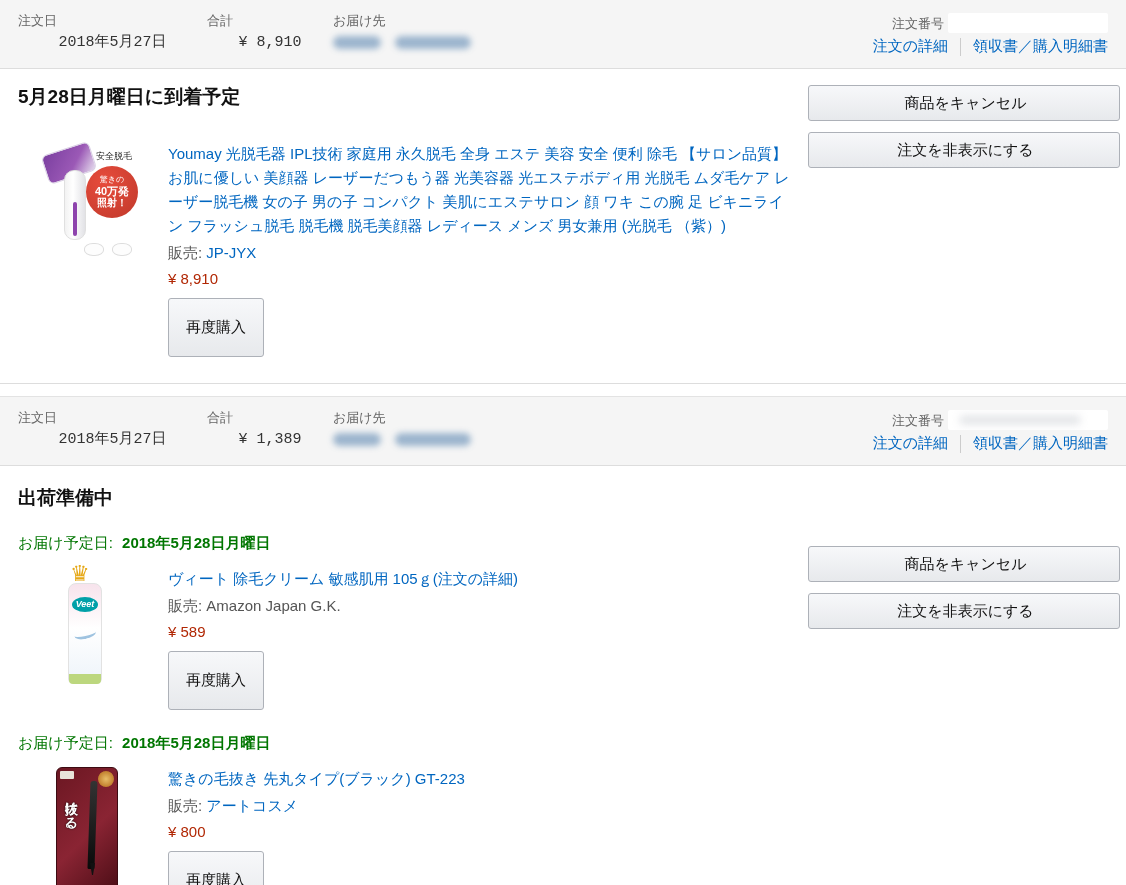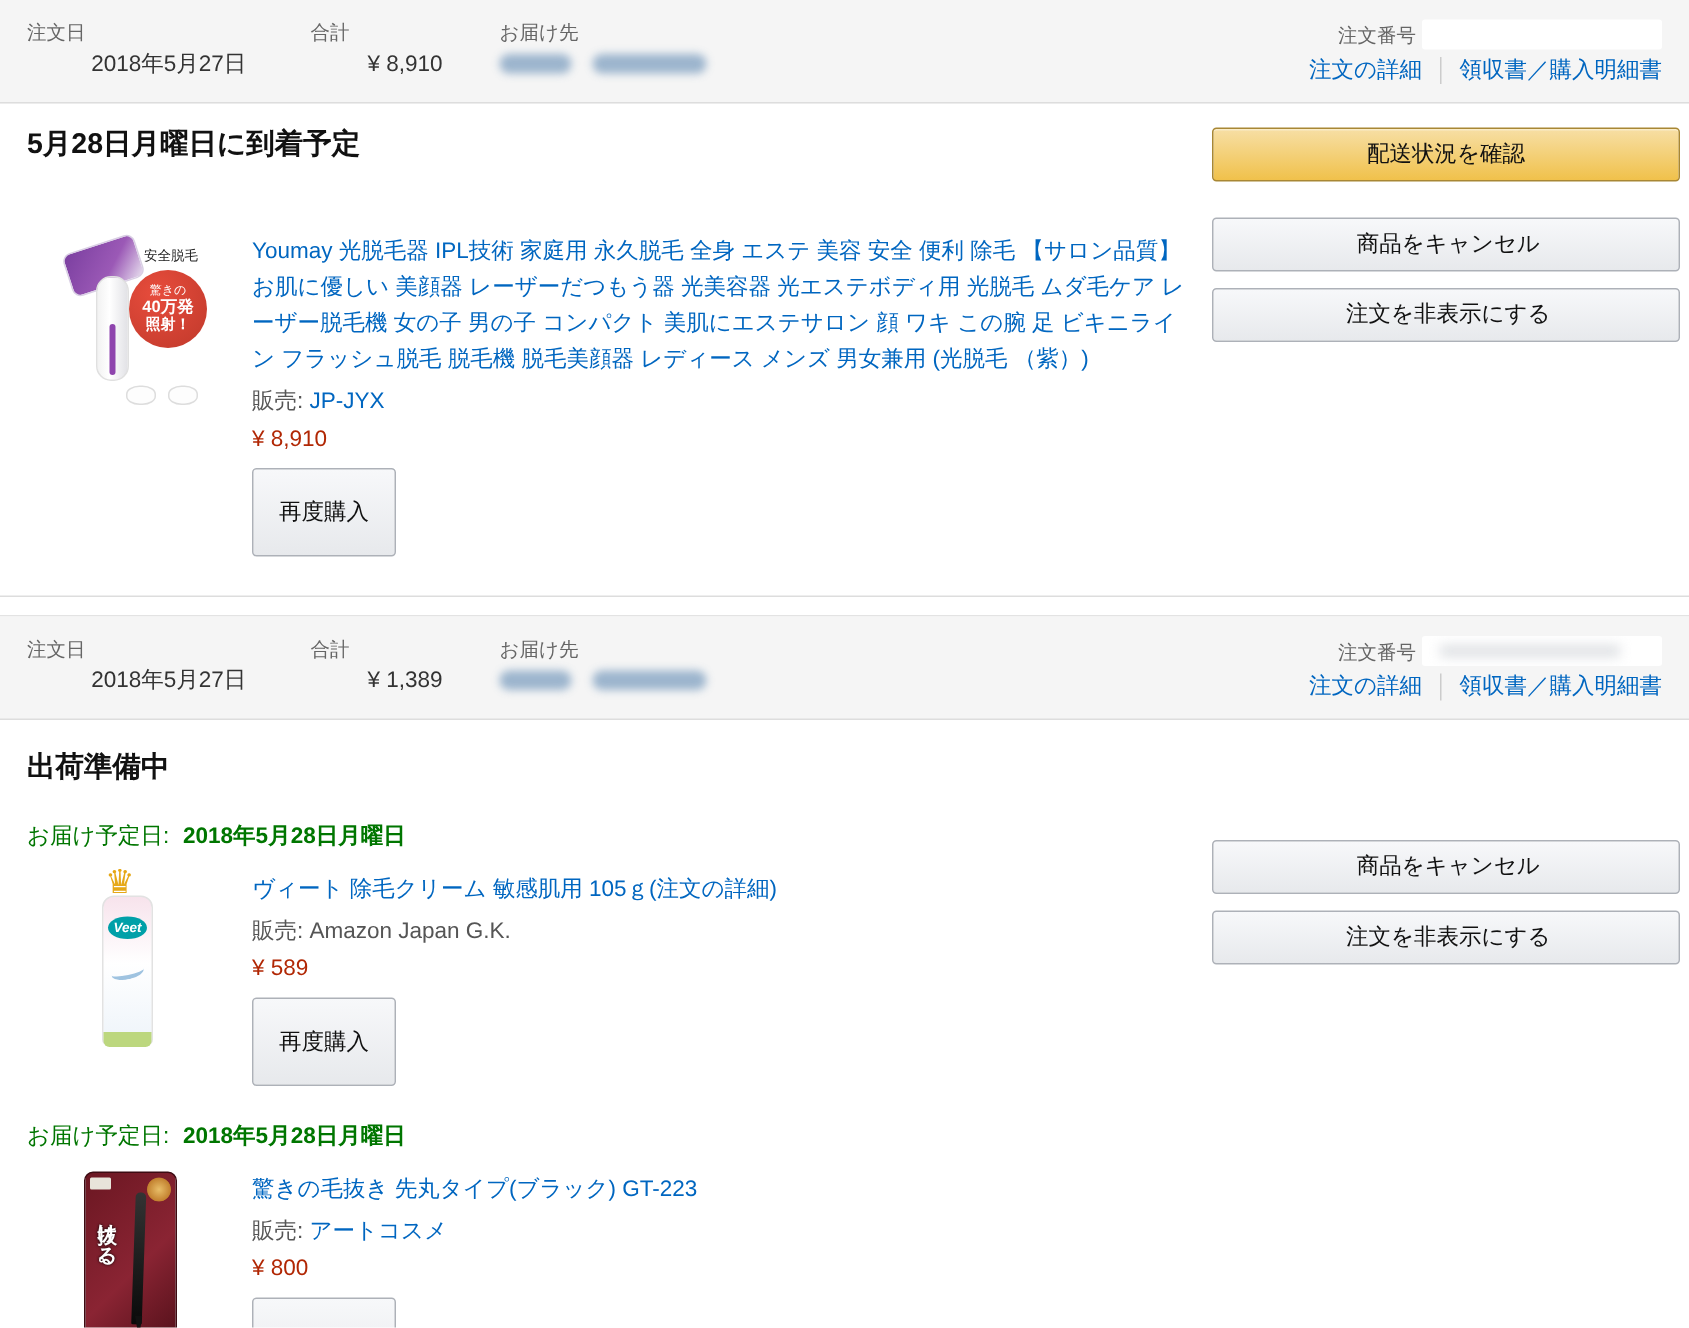--- a/index.html
+++ b/index.html
@@ -7,21 +7,21 @@
     font-family:"Liberation Sans","DejaVu Sans",sans-serif; color:#333; }
   a { text-decoration:none; cursor:pointer; }
   .link { color:#0066c0; }
 
   .order-card { width:1126px; border-bottom:1px solid #ddd; background:#fff; }
   .order-card + .order-card { margin-top:12px; border-top:1px solid #e3e3e3; }
 
   
   .card-header { background:#f5f5f5; border-bottom:1px solid #ddd; padding:13px 18px 12px 18px;
     display:flex; align-items:flex-start; height:69px; }
-  .hdr-col { margin-right:0; }
+  .hdr-col { margin-right:0;font-family:Liberation Mono, monospace; }
   .hdr-label { font-size:13px; color:#666; line-height:17px; }
   .hdr-value { font-size:15px; color:#333; line-height:21px; margin-top:2px;text-align:center; }
   .col-date  { width:189px; }
   .col-total { width:126px; }
   .col-ship  { flex:1; }
   .blur-name { display:flex; gap:14px; margin-top:6px; }
   .blur-blob { height:13px; border-radius:7px; background:#7e9fc0; filter:blur(3px); opacity:.75; }
   .blob-a { width:48px; } .blob-b { width:76px; }
   .hdr-right { width:330px; text-align:right; }
   .order-no-row { font-size:13px; color:#666; line-height:17px; display:flex; justify-content:flex-end; align-items:center; }
@@ -39,21 +39,21 @@
 
   .btn { display:block; width:100%; text-align:center; font-size:15px; color:#111;
     border-radius:3px; padding:8px 10px; cursor:pointer; line-height:18px;
     font-family:"Liberation Sans","DejaVu Sans",sans-serif; }
   .btn-yellow { background:linear-gradient(to bottom,#f7dfa5,#f0c14b); border:1px solid #a88734;
     box-shadow:0 1px 0 rgba(255,255,255,.4) inset; }
   .btn-gray { background:linear-gradient(to bottom,#f7f8fa,#e7e9ec); border:1px solid #adb1b8;padding-left:13px; }
   .actions-col .btn { margin-bottom:11px; }
   .actions-col .btn-yellow { margin-bottom:24px; }
 
-  .product-row { display:flex; margin-top:47px; }
+  .product-row { display:flex; margin-top:33px; }
   .prod-img-box { width:110px; margin-left:24px; flex-shrink:0; position:relative; }
   .prod-info { flex:1; margin-left:16px; max-width:630px; }
   .prod-title { font-size:15px; line-height:24px; display:block; }
   .seller-row { font-size:15px; color:#555; margin-top:6px; }
   .price { font-size:15px; color:#b12704; margin-top:7px; }
   .buy-again { display:inline-block; margin-top:11px; font-size:15px; color:#111;
     background:linear-gradient(to bottom,#f7f8fa,#e7e9ec); border:1px solid #adb1b8;
     border-radius:3px; padding:19px 17px; cursor:pointer; }
 
   
@@ -159,21 +159,20 @@
             <span>販売:</span>
             <a class="link">JP-JYX</a>
           </div>
           <div class="price">¥ 8,910</div>
           <button class="buy-again">再度購入</button>
         </div>
       </div>
     </div>
 
     <div class="actions-col">
-      <button class="btn btn-yellow">配送状況を確認</button>
       <button class="btn btn-gray">商品をキャンセル</button>
       <button class="btn btn-gray">注文を非表示にする</button>
     </div>
   </div>
 </div>
 
 <div class="order-card">
   <div class="card-header">
     <div class="hdr-col col-date">
       <div class="hdr-label">注文日</div>

